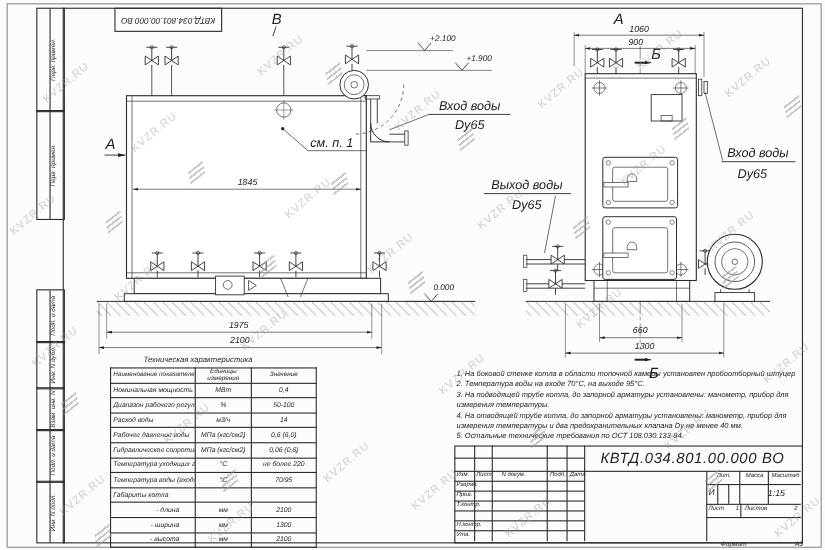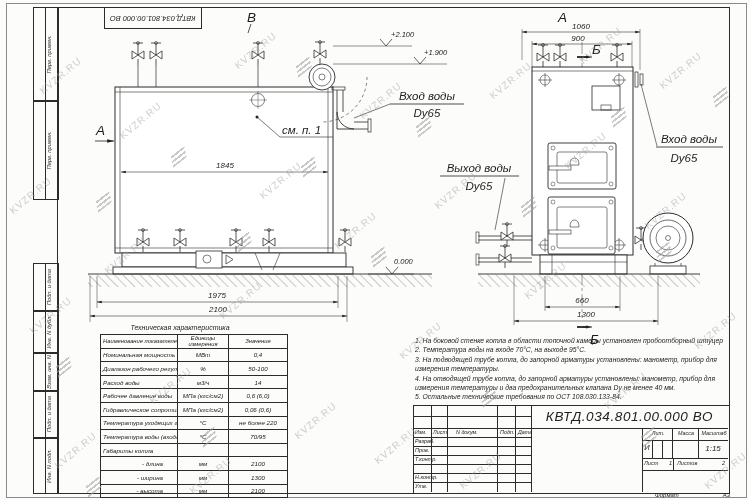--- a/index.html
+++ b/index.html
@@ -419,21 +419,21 @@
   <div class="abs" style="left:642px;top:458px;width:86px;height:0;border-top:0.9px solid #2b2b2b;"></div>
   <div class="abs" style="left:642px;top:470px;width:86px;height:0;border-top:0.9px solid #2b2b2b;"></div>
   <div class="abs" style="left:672px;top:428px;width:0;height:30px;border-left:0.9px solid #2b2b2b;"></div>
   <div class="abs" style="left:698px;top:428px;width:0;height:30px;border-left:0.9px solid #2b2b2b;"></div>
   <div class="abs" style="left:652px;top:440px;width:0;height:18px;border-left:0.7px solid #2b2b2b;"></div>
   <div class="abs" style="left:662px;top:440px;width:0;height:18px;border-left:0.7px solid #2b2b2b;"></div>
   <div class="abs tb-small" style="left:642px;top:430px;width:30px;text-align:center;font-style:italic;">Лит.</div>
   <div class="abs tb-small" style="left:672px;top:430px;width:26px;text-align:center;font-style:italic;">Масса</div>
   <div class="abs tb-small" style="left:698px;top:430px;width:30px;text-align:center;font-style:italic;">Масштаб</div>
   <div class="abs" style="left:642px;top:443px;width:10px;text-align:center;font-style:italic;font-size:7.5px;">И</div>
-  <div class="abs" style="left:698px;top:444px;width:30px;text-align:center;font-style:italic;font-size:8px;">1:15</div>
+  <div class="abs" style="left:698px;top:444px;width:30px;font-style:italic;font-size:8px;">1:15</div>
 
   <div class="abs" style="left:673px;top:458px;width:0;height:12px;border-left:0.9px solid #2b2b2b;"></div>
   <div class="abs" style="left:644px;top:460px;width:28px;display:flex;justify-content:space-between;font-style:italic;font-size:5.6px;">
     <span>Лист</span>
     <span>1</span>
   </div>
   <div class="abs" style="left:677px;top:460px;width:48px;display:flex;justify-content:space-between;font-style:italic;font-size:5.6px;">
     <span>Листов</span>
     <span>2</span>
   </div>

